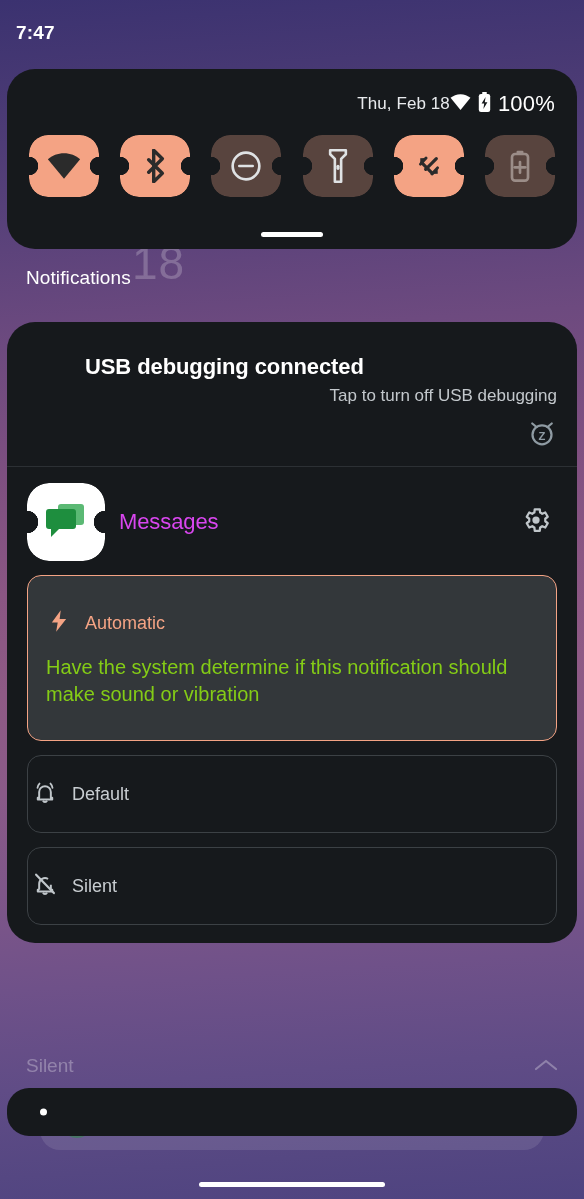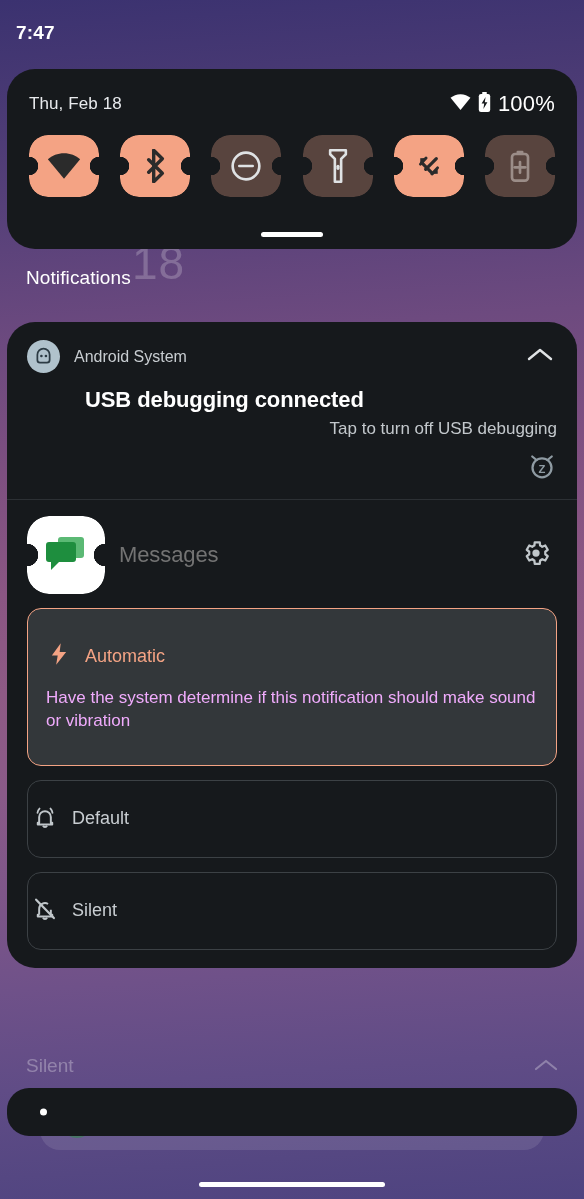--- a/index.html
+++ b/index.html
@@ -55,23 +55,22 @@
   
   .qs-panel {
     position: absolute;
     left: 7px; top: 69px;
     width: 570px; height: 180px;
     background: #16191c;
     border-radius: 28px;
     overflow: hidden;
   }
   .qs-header {
-    display: flex; align-items: center; justify-content: space-between;
+    display: flex; align-items: center; justify-content: flex-end;
     padding: 22px 22px 0 22px;
-    gap: 24px;
   }
   .qs-date {
     color: #e8eaed;
     font-size: 17px;
     font-weight: 400;
     letter-spacing: 0.1px;
   }
   .qs-status {
     display: flex; align-items: center; gap: 7px;
   }
@@ -186,21 +185,21 @@
     -webkit-mask-image: radial-gradient(circle at 0 50%, transparent 11px, #000 11.5px),
                         radial-gradient(circle at 100% 50%, transparent 11px, #000 11.5px);
     -webkit-mask-composite: source-in;
     mask-image: radial-gradient(circle at 0 50%, transparent 11px, #000 11.5px),
                 radial-gradient(circle at 100% 50%, transparent 11px, #000 11.5px);
     mask-composite: intersect;
     border-radius: 22px;
   }
   .msg-titles { flex: 1 1 auto; }
   .msg-title {
-    color: #737373; font-size: 22px; font-weight: 500; letter-spacing: -0.1px;
+    color: #d946ef; font-size: 22px; font-weight: 500; letter-spacing: -0.1px;
   }
   .msg-sub {
     color: #c3c8cc; font-size: 18px; margin-top: 3px;
   }
   .gear-btn { flex: 0 0 auto; padding: 6px; }
 
   
   .opt {
     margin-top: 14px;
     border-radius: 14px;
@@ -213,21 +212,21 @@
     border-color: #f4a384;
   }
   .opt-head {
     display: flex; align-items: center; gap: 13px;
   }
   .opt-label {
     font-size: 18px; color: #c8cdd1;
   }
   .opt.selected .opt-label { color: #f4a384; font-weight: 500; }
   .opt-desc {
-    color: #f0abfc; font-size: 17px; line-height: 1.35;
+    color: #84cc16; font-size: 20px; line-height: 1.35;
     margin-top: 16px;
   }
   .opt.plain { padding: 22px 3px; }
 
   
   .n-actions {
     display: flex; align-items: center; justify-content: space-between;
     padding: 22px 20px 24px 20px;
   }
   .act {
@@ -380,36 +379,20 @@
   </div>
 
   <div class="qs-handle"></div>
 </div>
 
 <div class="notif-label">Notifications</div>
 
 <div class="shade">
 
   <div class="n-usb">
-    <div class="n-row">
-      <div class="app-avatar">
-        <svg width="21" height="21" viewBox="0 0 24 24">
-          <path d="M5 10 a7 7 0 0 1 14 0 v6 a3 3 0 0 1 -3 3 h-8 a3 3 0 0 1 -3 -3 z" fill="none" stroke="#2c3b44" stroke-width="2"></path>
-          <circle cx="9.6" cy="11.4" r="1.5" fill="#2c3b44"></circle>
-          <circle cx="14.8" cy="11.4" r="1.5" fill="#2c3b44"></circle>
-          <line x1="12" y1="4" x2="12" y2="19" stroke="#2c3b44" stroke-width="0"></line>
-        </svg>
-      </div>
-      <div class="app-name">Android System</div>
-      <div class="chev">
-        <svg width="26" height="16" viewBox="0 0 26 16">
-          <path d="M2 12 L13 3 L24 12" fill="none" stroke="#dfe2e4" stroke-width="2.4" stroke-linecap="round" stroke-linejoin="round"></path>
-        </svg>
-      </div>
-    </div>
     <div class="n-title">USB debugging connected</div>
     <div class="n-text">Tap to turn off USB debugging</div>
     <div class="snooze-row">
       <span>
         <svg width="30" height="30" viewBox="0 0 24 24">
           <circle cx="12" cy="13.4" r="7.6" fill="none" stroke="#8f9ba3" stroke-width="1.8"></circle>
           <path d="M4.2 4.4 L7.6 7.2 M19.8 4.4 L16.4 7.2" stroke="#8f9ba3" stroke-width="1.8" stroke-linecap="round"></path>
           <text x="12" y="17.4" font-size="9" font-family="Liberation Sans, sans-serif" font-weight="700" fill="#8f9ba3" text-anchor="middle">Z</text>
         </svg>
       </span>

